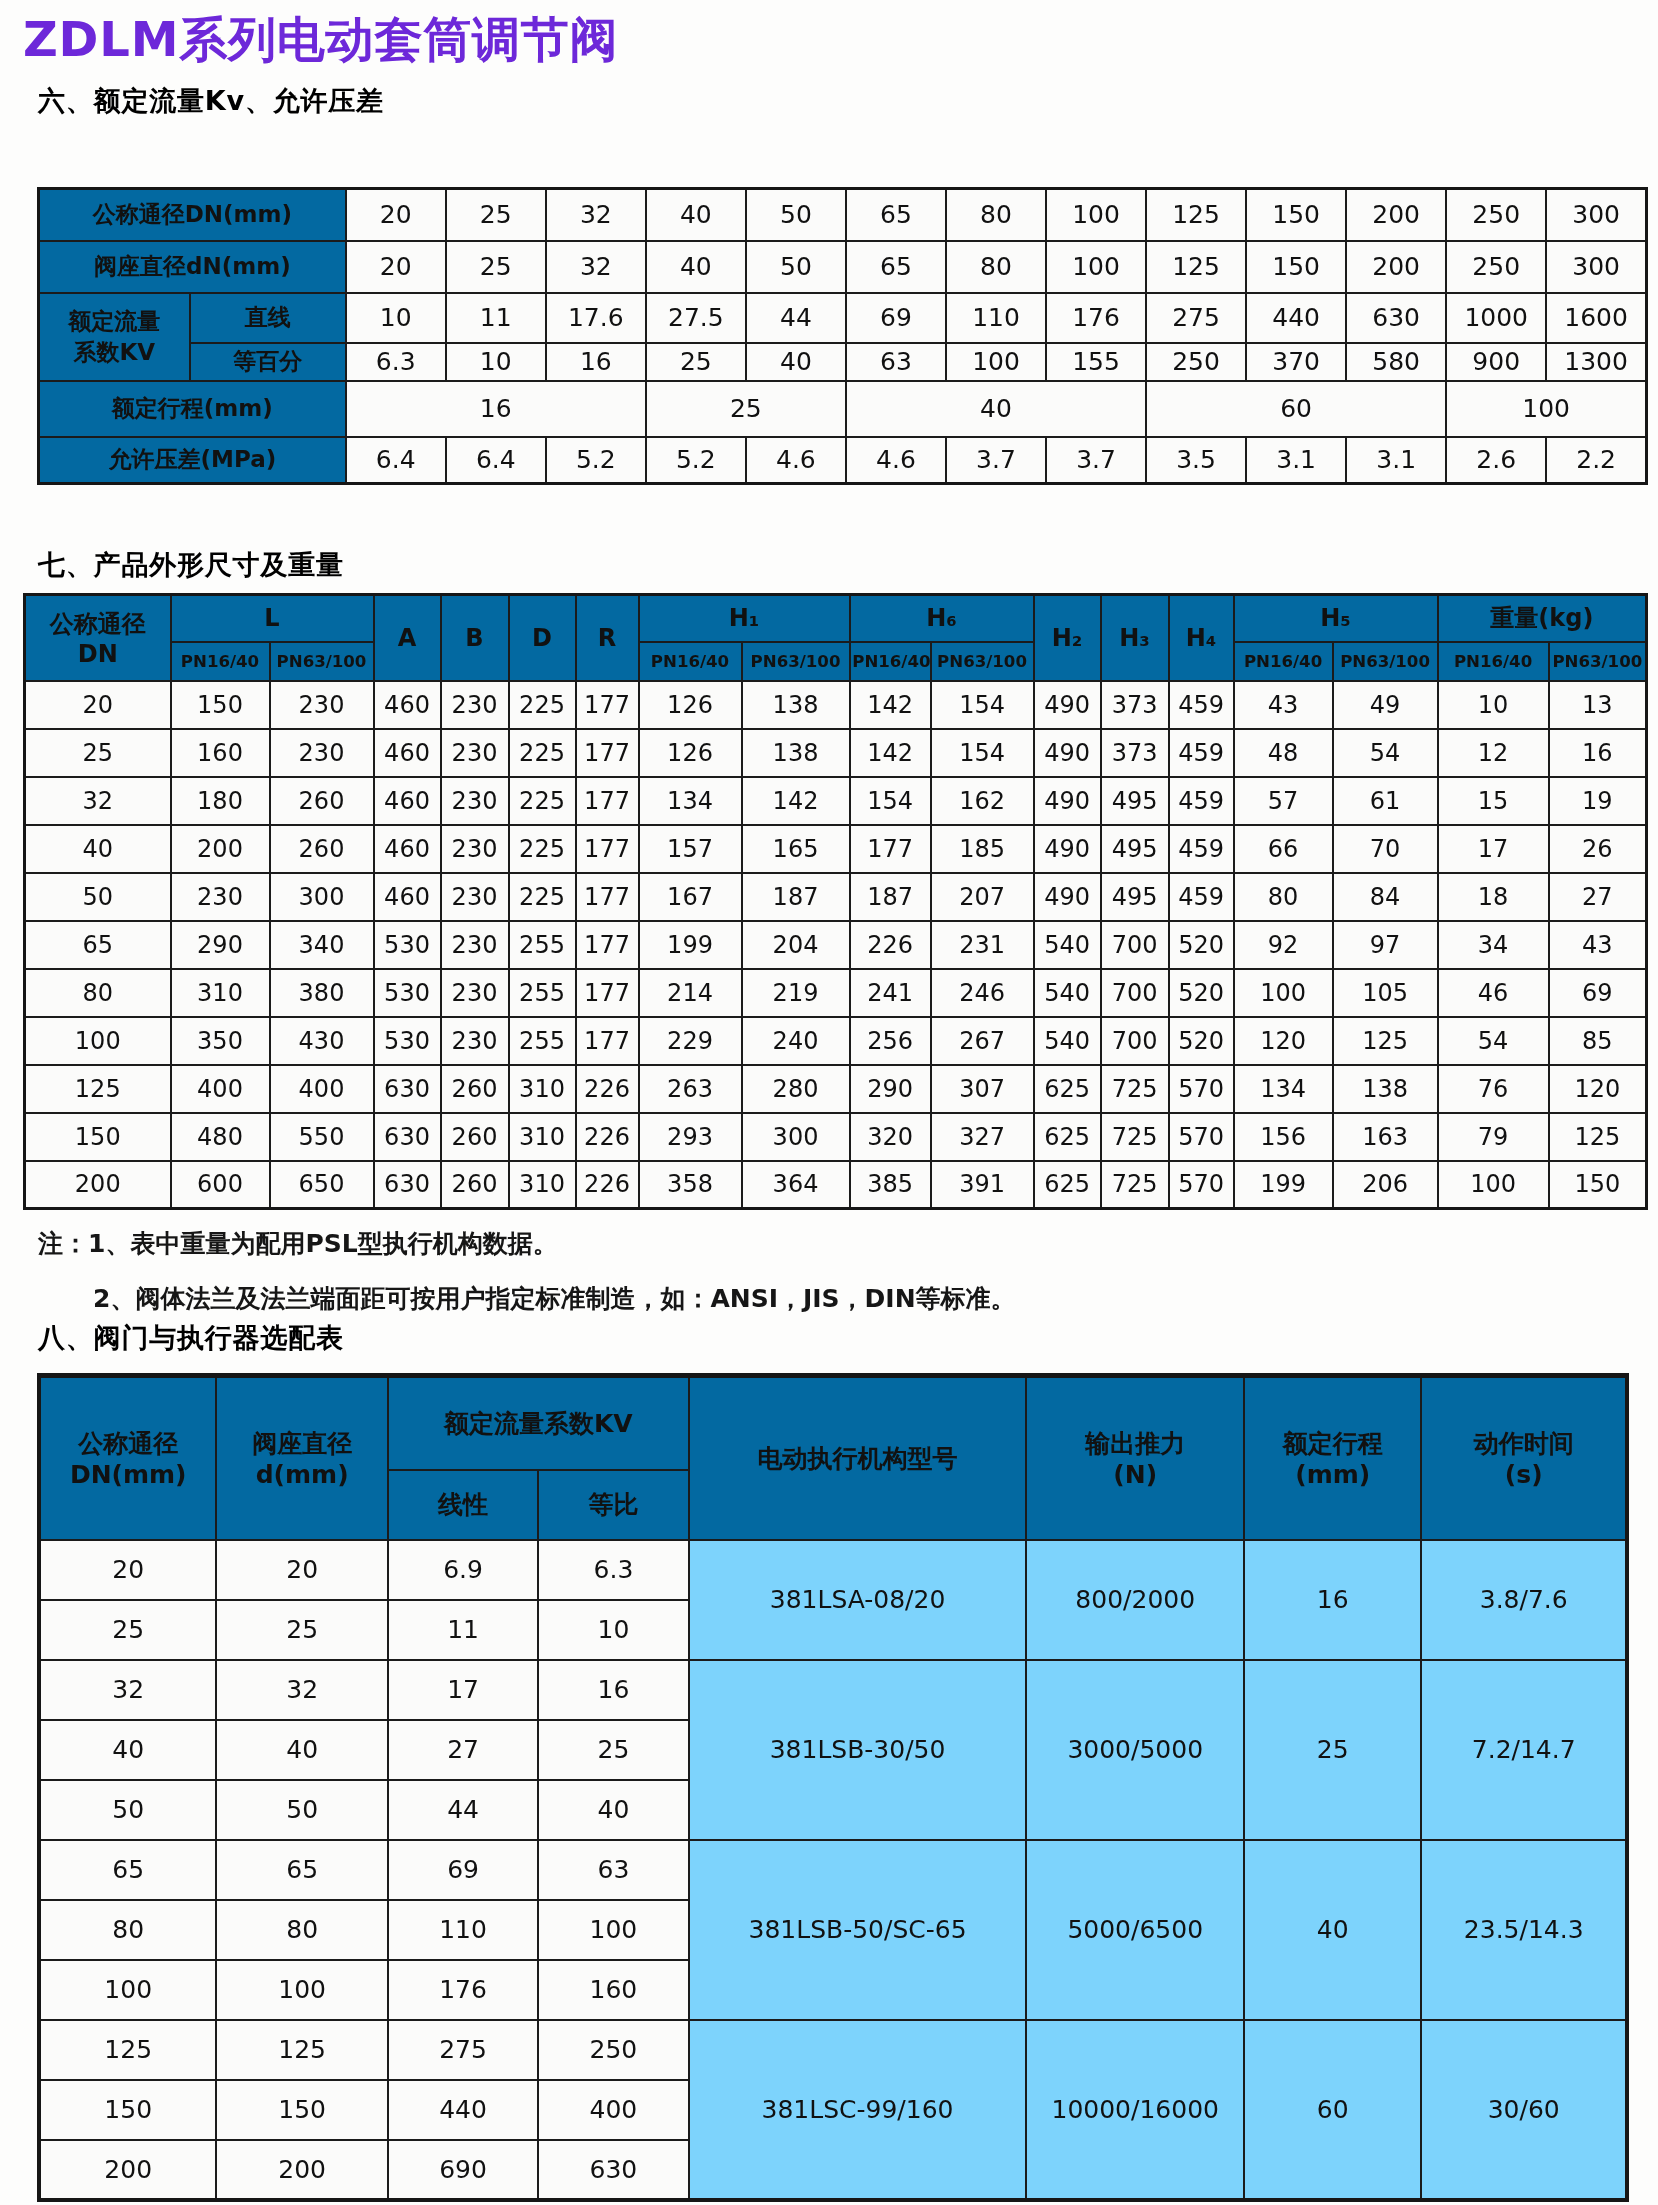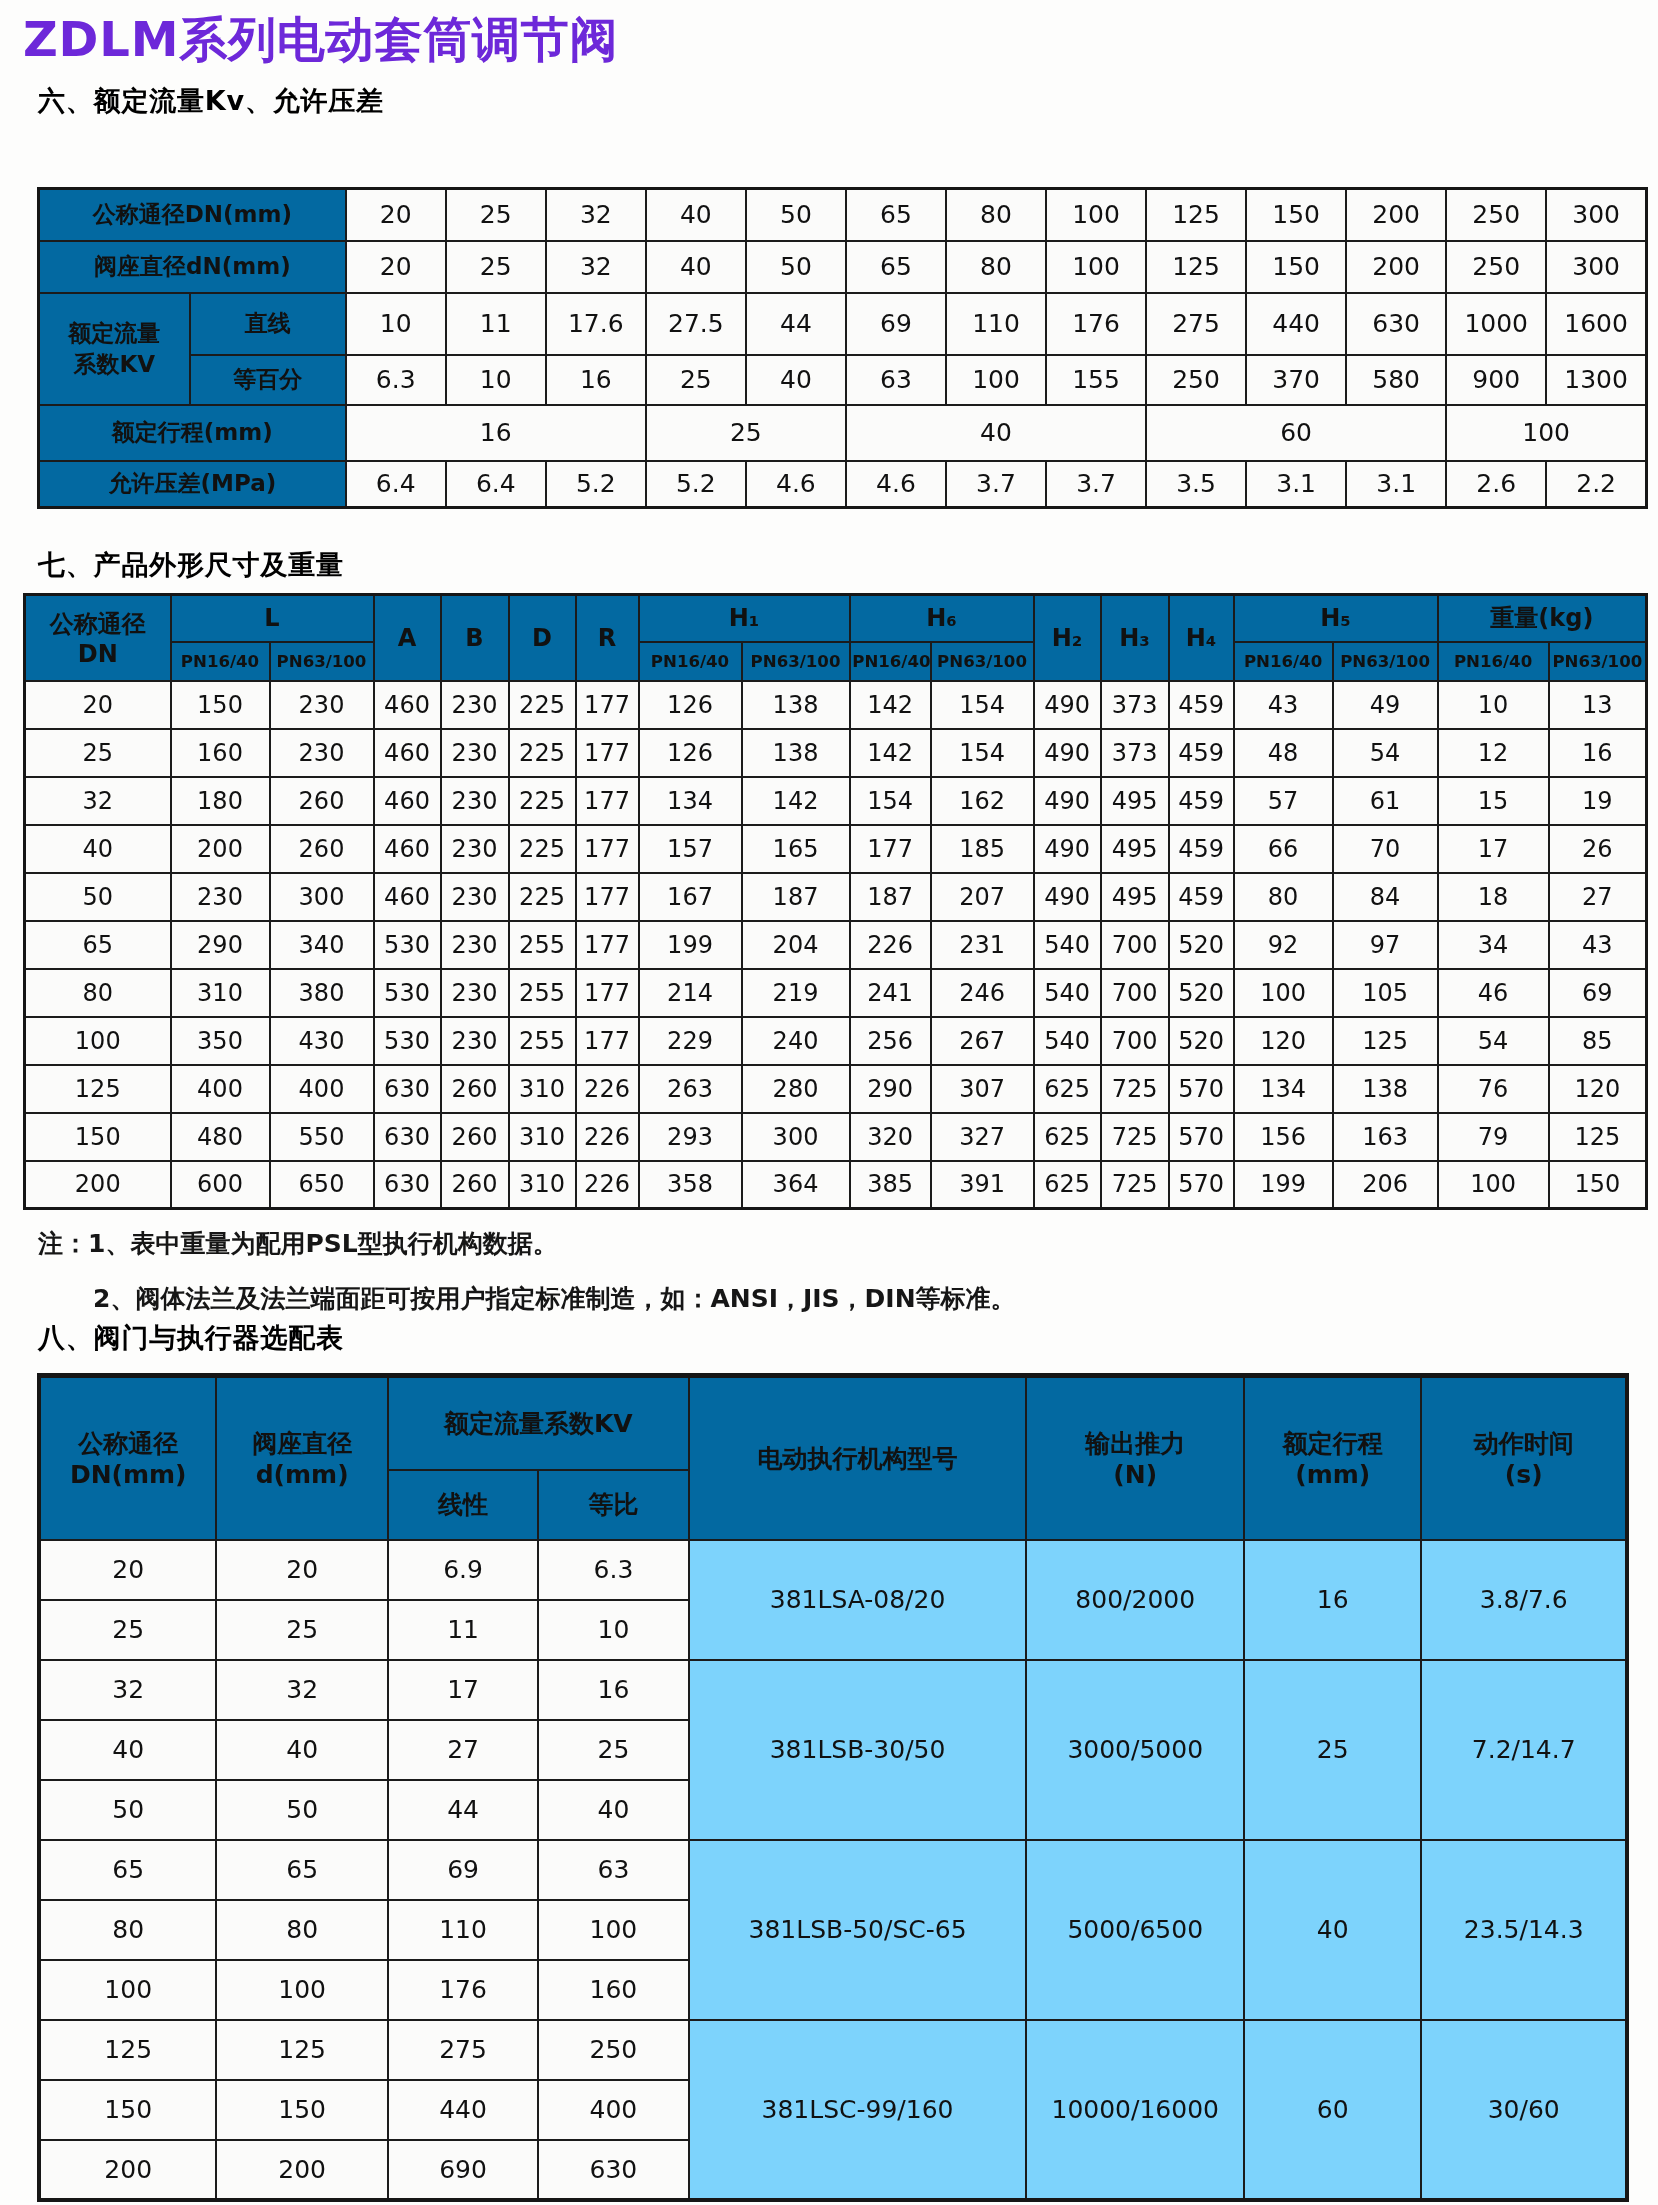--- a/index.html
+++ b/index.html
@@ -45,22 +45,22 @@
     background: #fbfbfa;
     font-weight: 500;
   }
 
   
   #kv-table { left: 37px; top: 187px; width: 1611px; }
   #kv-table th { font-size: 23px; }
   #kv-table td { font-size: 25px; }
   #kv-table tr:nth-child(1) { height: 52px; }
   #kv-table tr:nth-child(2) { height: 52px; }
-  #kv-table tr:nth-child(3) { height: 62px; }
-  #kv-table tr:nth-child(4) { height: 50px; }
+  #kv-table tr:nth-child(3) { height: 50px; }
+  #kv-table tr:nth-child(4) { height: 38px; }
   #kv-table tr:nth-child(5) { height: 56px; }
   #kv-table tr:nth-child(6) { height: 47px; }
 
   
   #dim-table { left: 23px; top: 593px; width: 1622px; }
   #dim-table thead tr:nth-child(1) { height: 47px; }
   #dim-table thead tr:nth-child(2) { height: 39px; }
   #dim-table tbody tr { height: 48px; }
   #dim-table th { font-size: 24px; }
   #dim-table th.pn { font-size: 16.6px; font-weight: 600; letter-spacing: 0; }

